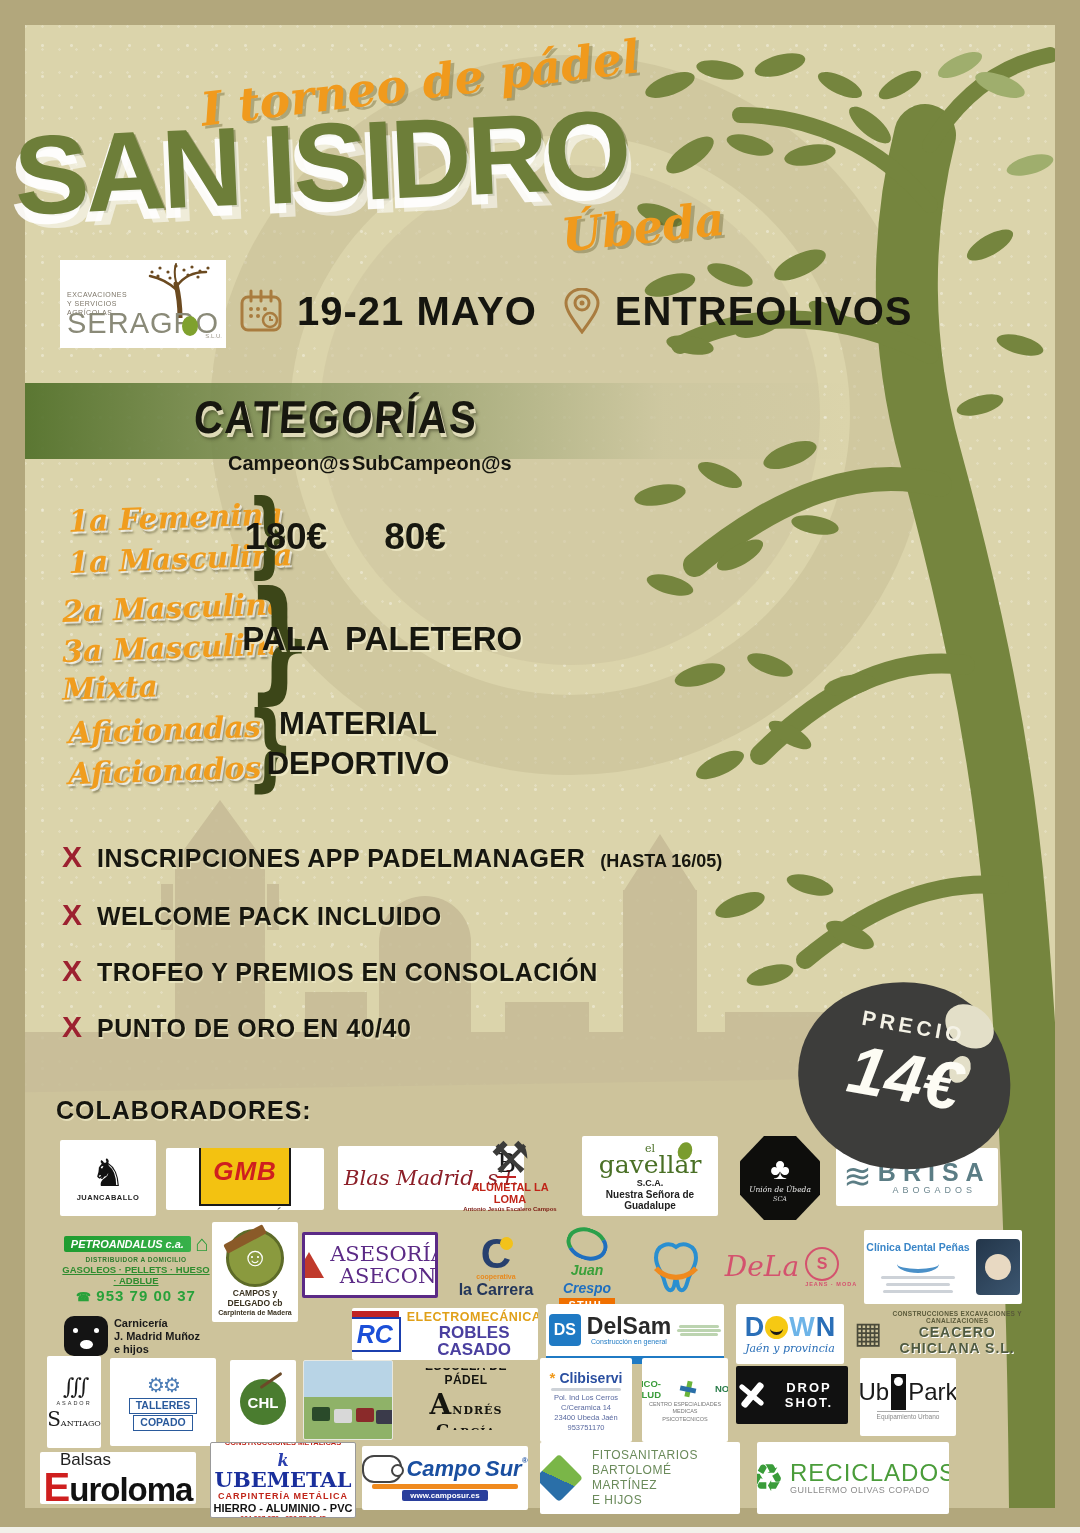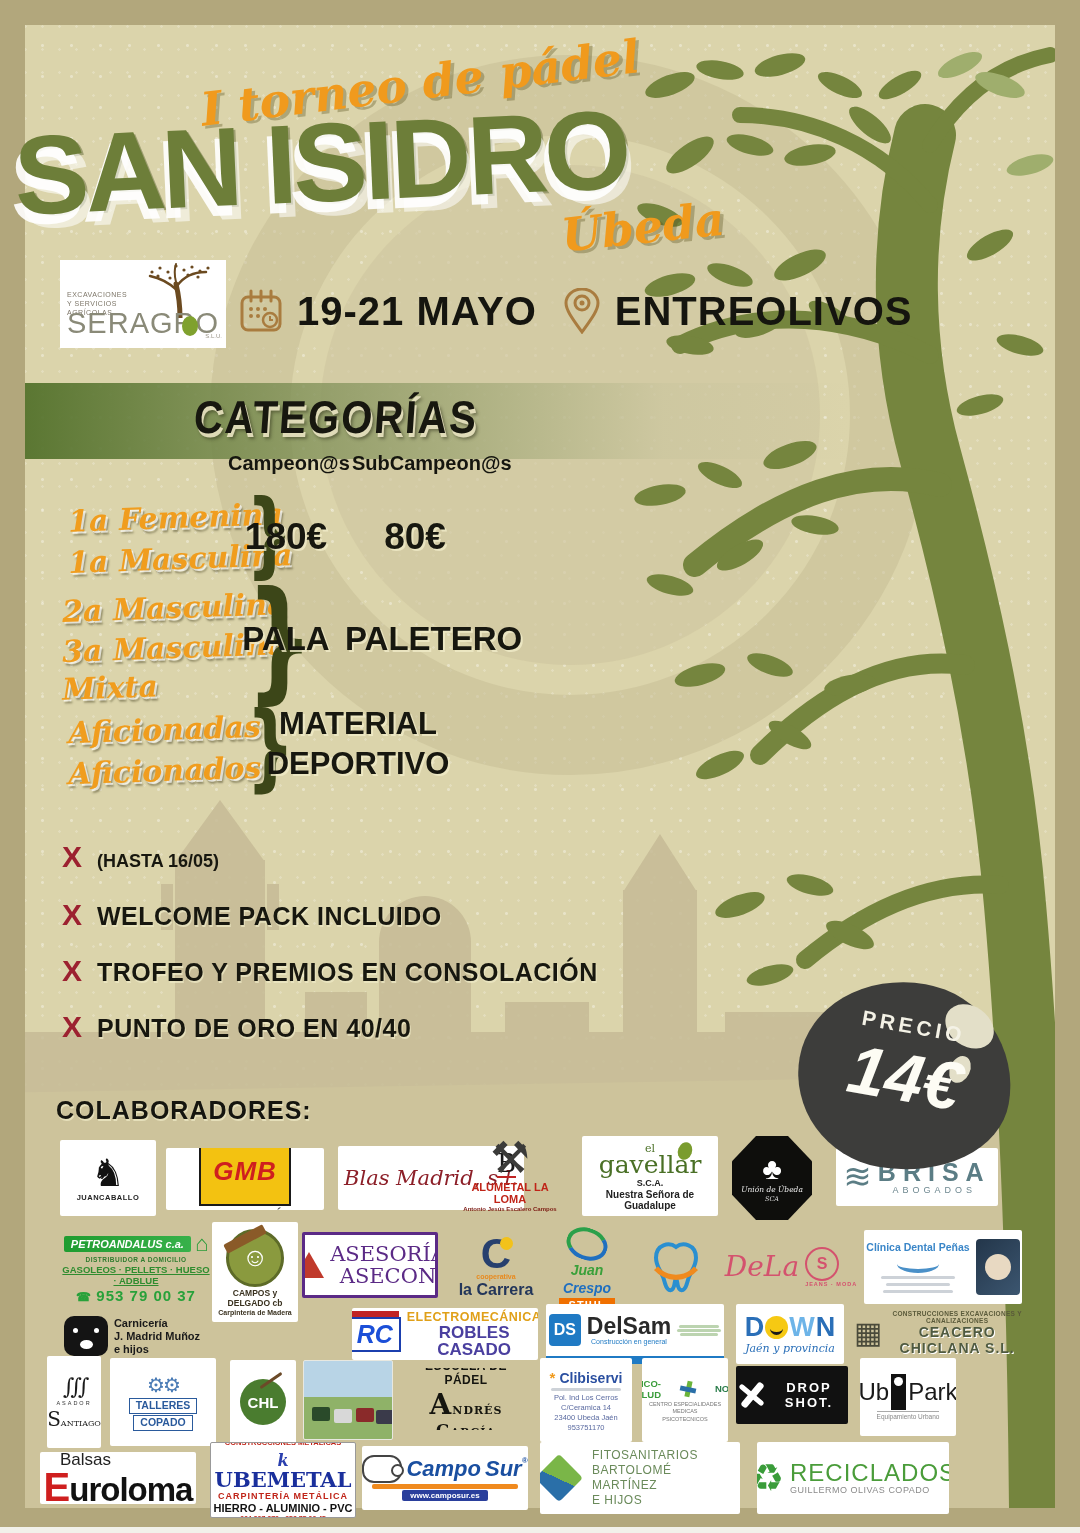--- a/index.html
+++ b/index.html
@@ -83,21 +83,21 @@
   .blas-name{font-family:"DejaVu Serif",serif;font-style:italic;font-size:21px;color:#8c1f28;}
   .blas-mono{position:absolute;right:8px;top:4px;font-family:"DejaVu Serif",serif;font-size:26px;color:#1a1a1a;border-bottom:2px solid #c02424;line-height:1;}
   .icon-smith::before{content:"⚒";font-size:44px;color:#3b3b39;line-height:1;}
   .alu-name{font-size:11px;font-weight:800;color:#c02418;line-height:1.1;}
   .alu-sub{font-size:6px;font-weight:700;color:#7c1a12;}
   .gav-pre{font-size:11px;color:#4a7026;font-family:"DejaVu Serif",serif;margin-bottom:-4px;}
   .gav-name{font-size:25px;color:#4a7026;font-family:"DejaVu Serif",serif;line-height:1;}
   .gav-olive{position:absolute;right:26px;top:6px;width:14px;height:18px;background:#7a9c2e;border-radius:50%;transform:rotate(20deg);}
   .gav-type{font-size:9px;font-weight:700;color:#222;}
   .gav-sub{font-size:10px;font-weight:700;color:#222;}
-  .octa{clip-path:polygon(30% 0,70% 0,100% 30%,100% 70%,70% 100%,30% 100%,0 70%,0 30%);background:#0e0e0c;color:#fff;}
+  .octa{clip-path:polygon(30% 0,70% 0,100% 30%,100% 70%,70% 100%,30% 100%,0 70%,0 30%);background:#0e0e0c;color:#fff;margin-left:8px;}
   .icon-club::before{content:"♣";font-size:30px;color:#fff;line-height:1;}
   .uu-name{font-size:7.5px;font-family:"DejaVu Serif",serif;font-style:italic;color:#eee;}
   .uu-type{font-size:6.5px;font-family:"DejaVu Serif",serif;font-style:italic;color:#ddd;}
   .icon-waves::before{content:"≋";font-size:34px;color:#5b7d85;line-height:.8;}
   .brisa-name{font-size:25px;font-weight:700;letter-spacing:7px;color:#5b7d85;line-height:1;}
   .brisa-sub{font-size:9px;letter-spacing:4px;color:#6e8890;}
   .petro-chip{background:linear-gradient(90deg,#1f9c30,#37b14a);color:#fff;font-style:italic;font-weight:700;
     font-size:11px;padding:2px 7px;border-radius:2px;}
   .icon-house::before{content:"⌂";font-size:22px;color:#2a9c3a;line-height:1;}
   .petro-sub1{font-size:6.5px;font-weight:700;color:#2f7c2f;letter-spacing:.5px;}
@@ -384,20 +384,21 @@
   <div class="ab prize tc" style="left:345px;top:620px;width:145px;font-size:33px">PALETERO</div>
 
   <div class="ab cat script" style="left:68px;top:712px">Aficionadas</div>
   <div class="ab cat script" style="left:68px;top:753px">Aficionados</div>
   <div class="ab brace" style="left:246px;top:704px;font-size:95px"></div>
   <div class="ab prize tc" style="left:268px;top:706px;width:180px;font-size:31px">MATERIAL</div>
   <div class="ab prize tc" style="left:263px;top:746px;width:190px;font-size:31px">DEPORTIVO</div>
 
   <div class="ab inforow" style="left:62px;top:842px">
     <span class="xmark"></span>
+    <span class="infotext">INSCRIPCIONES APP PADELMANAGER</span>
     <span class="infonote">(HASTA 16/05)</span>
   </div>
   <div class="ab inforow" style="left:62px;top:900px">
     <span class="xmark"></span>
     <span class="infotext">WELCOME PACK INCLUIDO</span>
   </div>
   <div class="ab inforow" style="left:62px;top:956px">
     <span class="xmark"></span>
     <span class="infotext">TROFEO Y PREMIOS EN CONSOLACIÓN</span>
   </div>

